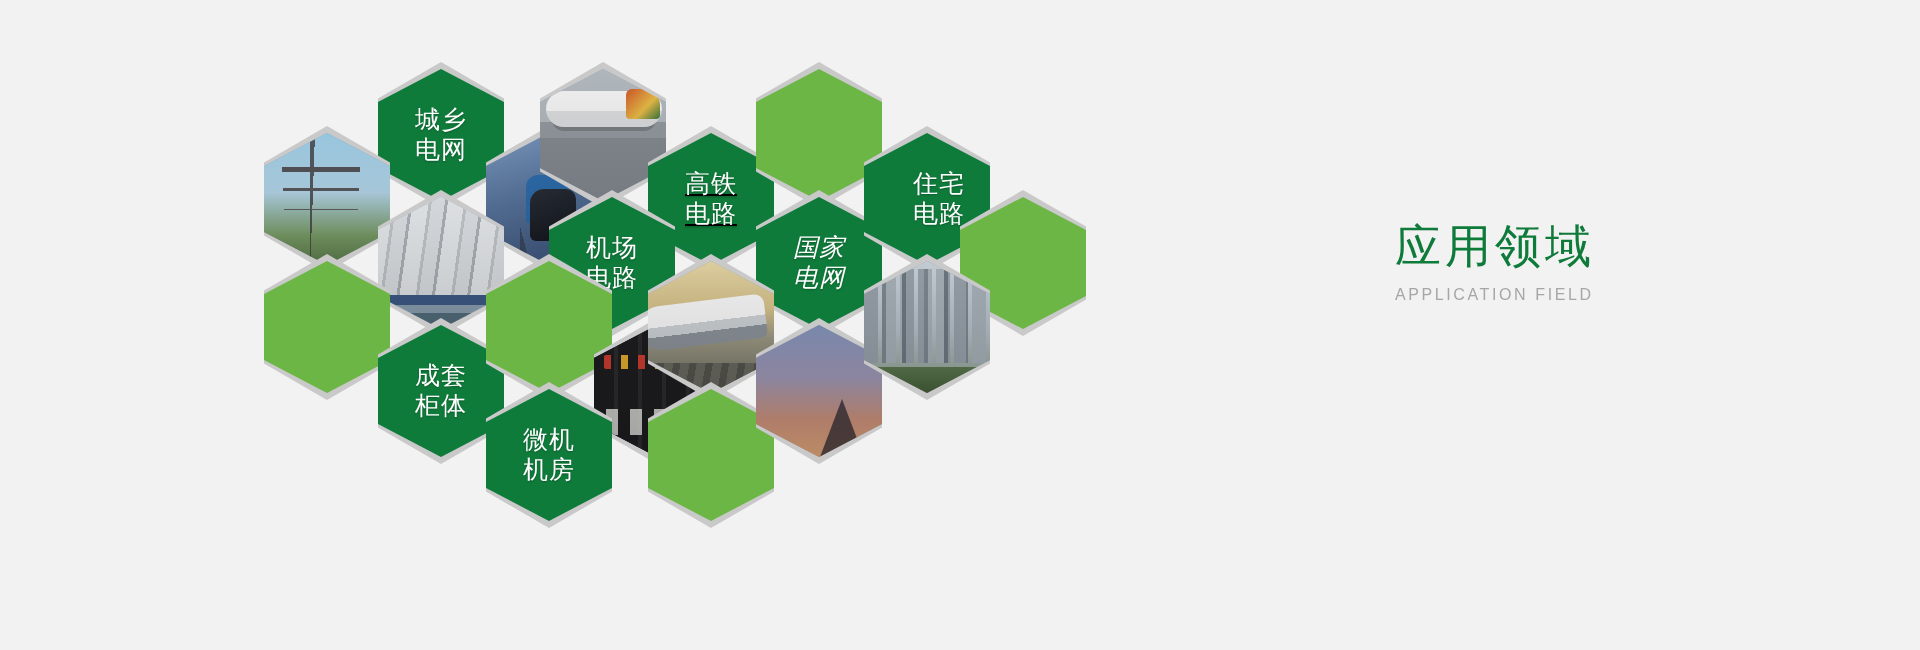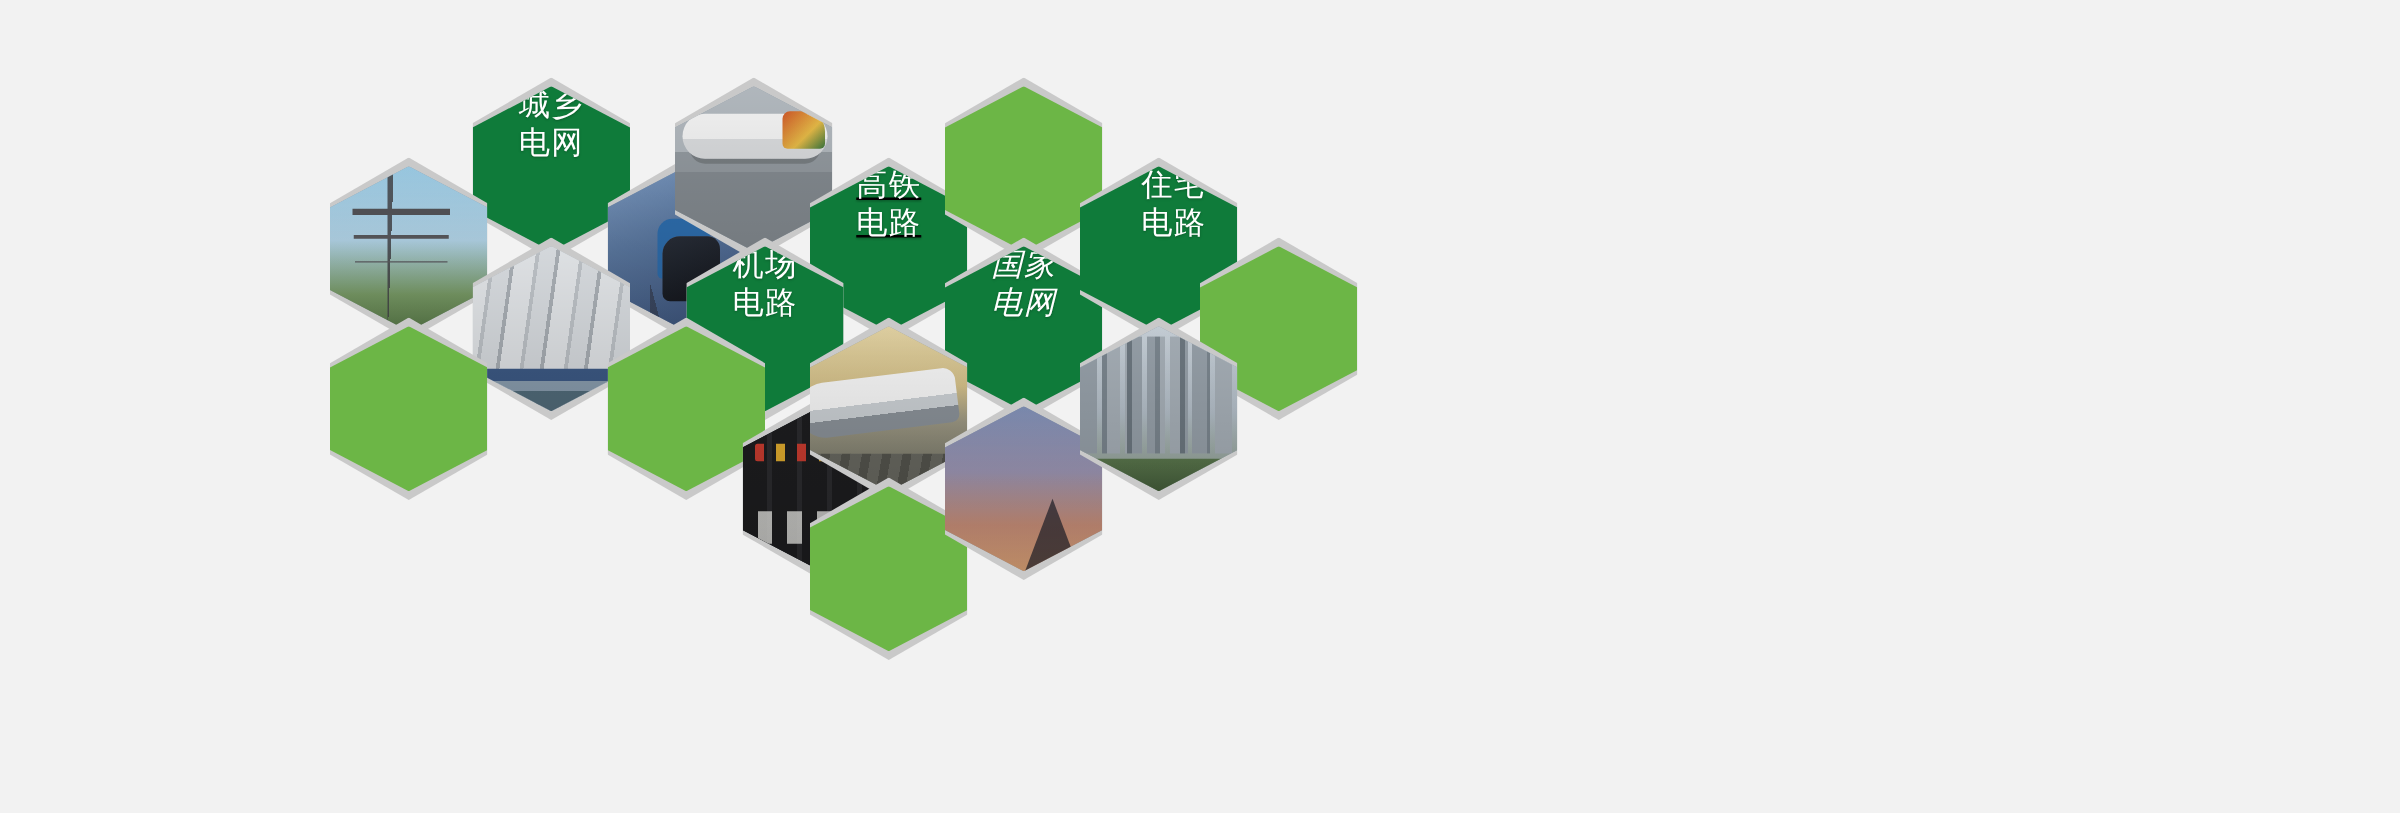--- a/index.html
+++ b/index.html
@@ -41,21 +41,21 @@
     align-items: center;
     justify-content: center;
   }
 
   .hex-inner {
     width: 129px;
     height: 132px;
     clip-path: polygon(50% 0%, 100% 25%, 100% 75%, 50% 100%, 0% 75%, 0% 25%);
     background: #0f7b3a;
     display: flex;
-    align-items: flex-start;
+    align-items: center;
     justify-content: center;
     position: relative;
     overflow: hidden;
   }
 
   .hex-label {
     position: relative;
     z-index: 4;
     color: #ffffff;
     font-size: 25px;
@@ -320,46 +320,62 @@
       </div>
       <div class="hex labelled" style="left: 249px; top: 140px;">
         <div class="hex-inner" style="background: rgb(15, 123, 58);">
           <div class="hex-label">机场
 电路</div>
         </div>
       </div>
       <div class="hex plain" style="left: -36px; top: 204px;">
         <div class="hex-inner" style="background: rgb(108, 182, 70);"></div>
       </div>
+      <div class="hex labelled" style="left: 78px; top: 268px;">
+        <div class="hex-inner" style="background: rgb(15, 123, 58);">
+          <div class="hex-label">成套
+柜体</div>
+        </div>
+      </div>
       <div class="hex plain" style="left: 186px; top: 204px;">
         <div class="hex-inner" style="background: rgb(108, 182, 70);"></div>
       </div>
       <div class="hex photo" style="left: 294px; top: 268px;">
         <div class="hex-inner">
           <div class="ph ph-panel"></div>
           <div class="ph-shade"></div>
         </div>
       </div>
       <div class="hex photo" style="left: 348px; top: 204px;">
         <div class="hex-inner">
           <div class="ph ph-train"></div>
           <div class="ph-shade"></div>
         </div>
       </div>
+      <div class="hex labelled" style="left: 186px; top: 332px;">
+        <div class="hex-inner" style="background: rgb(15, 123, 58);">
+          <div class="hex-label">微机
+机房</div>
+        </div>
+      </div>
       <div class="hex plain" style="left: 348px; top: 332px;">
         <div class="hex-inner" style="background: rgb(108, 182, 70);"></div>
       </div>
       <div class="hex photo" style="left: 456px; top: 268px;">
         <div class="hex-inner">
           <div class="ph ph-sunset"></div>
           <div class="ph-shade"></div>
         </div>
       </div>
       <div class="hex photo" style="left: 564px; top: 204px;">
         <div class="hex-inner">
           <div class="ph ph-buildings"></div>
           <div class="ph-shade"></div>
         </div>
       </div>
     </div>
 
+  <div id="title-block">
+    <div id="title-main">应用领域</div>
+    <div id="title-sub">APPLICATION FIELD</div>
+  </div>
 
 </div>
 
 </body></html>

